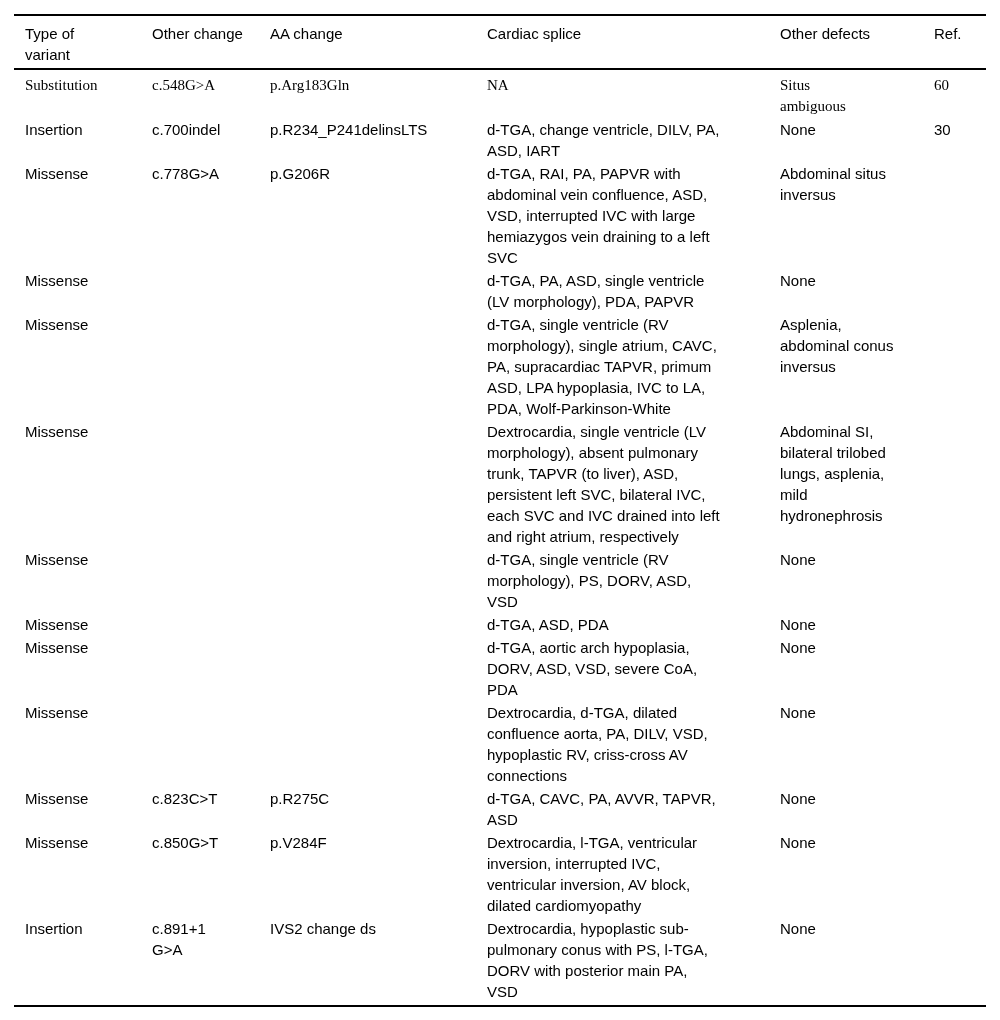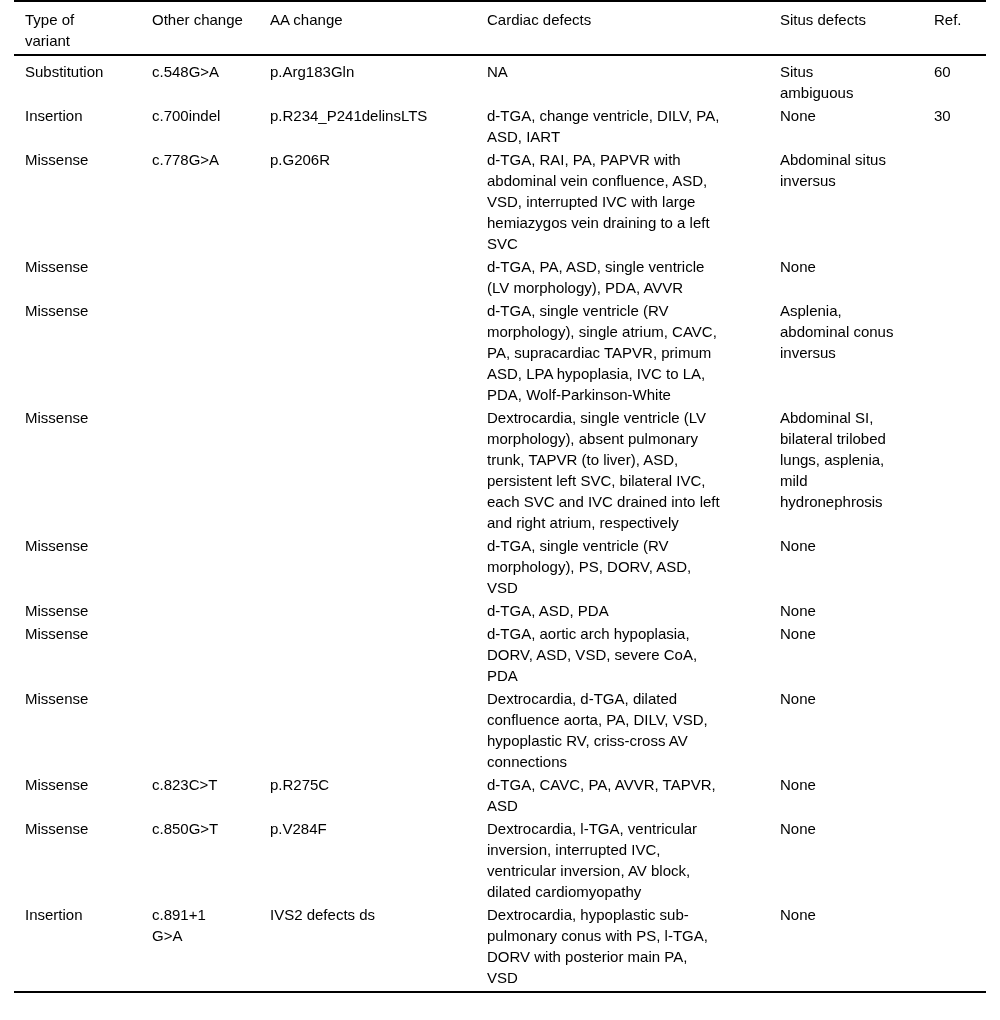--- a/index.html
+++ b/index.html
@@ -9,21 +9,21 @@
     width: 1000px;
   }
   body {
     font-family: "Liberation Sans", sans-serif;
     font-size: 15px;
     color: #000000;
     min-height: 1020px;
     box-sizing: border-box;
   }
   .table-wrap {
-    margin: 0 14px 0 14px;
+    margin: 14px 14px 0 14px;
     width: 972px;
     border-top: 2px solid #000000;
     border-bottom: 2px solid #000000;
   }
   table.variants {
     width: 972px;
     border-collapse: collapse;
     table-layout: fixed;
   }
   table.variants th,
@@ -44,20 +44,21 @@
     padding-top: 7px;
     padding-bottom: 3px;
     border-bottom: 2.5px solid #000000;
   }
   table.variants tbody td {
     padding-top: 2px;
     padding-right: 8px;
   }
   table.variants tbody tr:first-child td {
     padding-top: 5px;
+    font-family: Liberation Serif, serif;
   }
   table.variants tbody tr:last-child td {
     padding-bottom: 3px;
   }
 </style>
 </head>
 <body>
 
 <div class="table-wrap">
   <table class="variants">
@@ -68,22 +69,22 @@
       <col style="width:293px">
       <col style="width:154px">
       <col style="width:52px">
     </colgroup>
     <thead>
       <tr id="header-row">
           <th>Type of
 variant</th>
           <th>Other change</th>
           <th>AA change</th>
-          <th>Cardiac defects</th>
-          <th>Situs defects</th>
+          <th>Cardiac splice</th>
+          <th>Other defects</th>
           <th>Ref.</th>
         </tr>
     </thead>
     <tbody id="table-body">
         <tr>
           <td>Substitution</td>
           <td>c.548G&gt;A</td>
           <td>p.Arg183Gln</td>
           <td>NA</td>
           <td>Situs
@@ -110,21 +111,21 @@
 SVC</td>
           <td>Abdominal situs
 inversus</td>
           <td></td>
         </tr>
         <tr>
           <td>Missense</td>
           <td></td>
           <td></td>
           <td>d-TGA, PA, ASD, single ventricle
-(LV morphology), PDA, AVVR</td>
+(LV morphology), PDA, PAPVR</td>
           <td>None</td>
           <td></td>
         </tr>
         <tr>
           <td>Missense</td>
           <td></td>
           <td></td>
           <td>d-TGA, single ventricle (RV
 morphology), single atrium, CAVC,
 PA, supracardiac TAPVR, primum
@@ -208,21 +209,21 @@
 inversion, interrupted IVC,
 ventricular inversion, AV block,
 dilated cardiomyopathy</td>
           <td>None</td>
           <td></td>
         </tr>
         <tr>
           <td>Insertion</td>
           <td>c.891+1
 G&gt;A</td>
-          <td>IVS2 defects ds</td>
+          <td>IVS2 change ds</td>
           <td>Dextrocardia, hypoplastic sub-
 pulmonary conus with PS, l-TGA,
 DORV with posterior main PA,
 VSD</td>
           <td>None</td>
           <td></td>
         </tr>
       </tbody>
   </table>
 </div>

